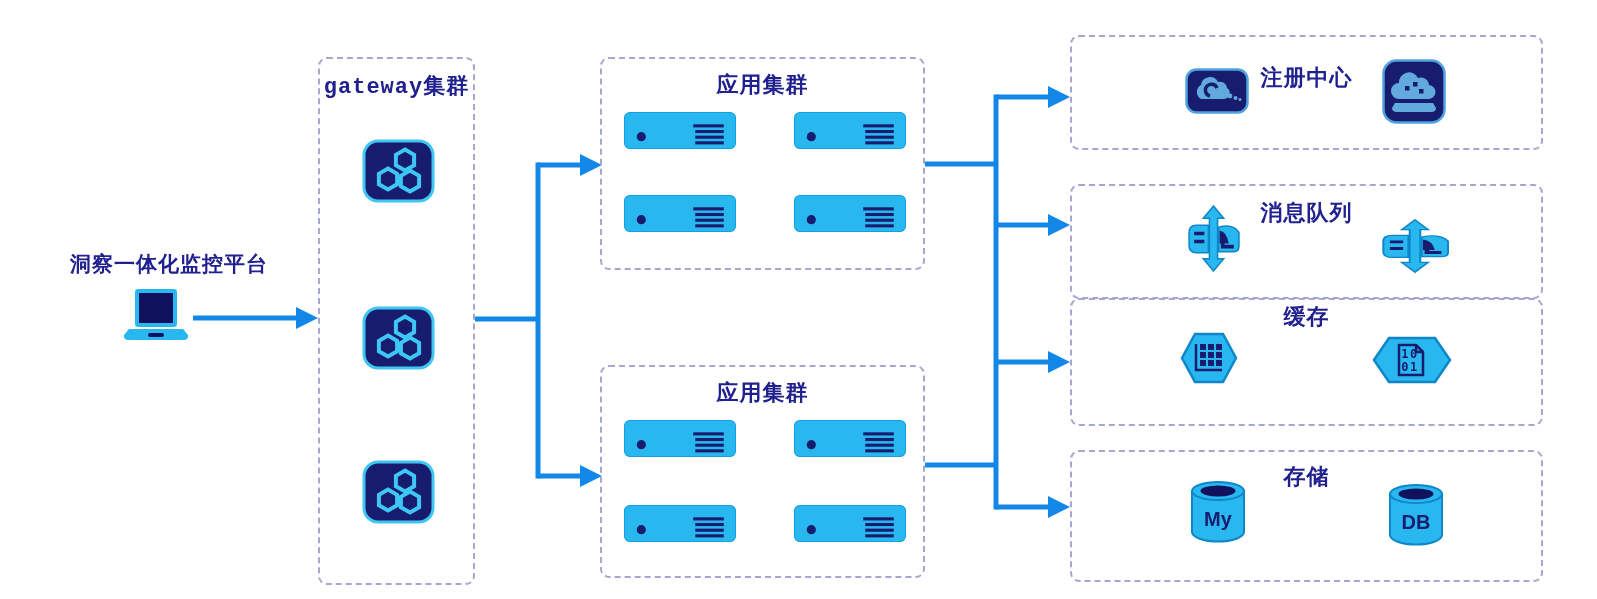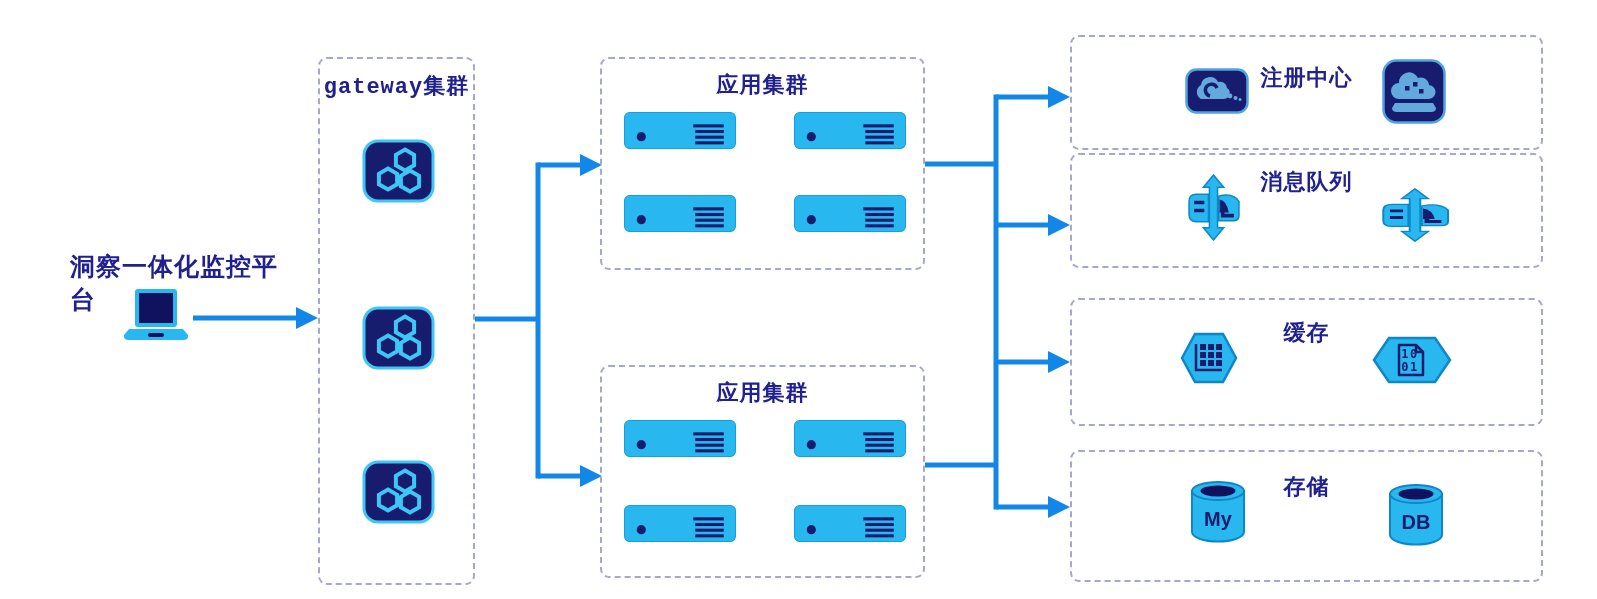--- a/index.html
+++ b/index.html
@@ -11,21 +11,21 @@
   .dashed-box {
     position:absolute; box-sizing:border-box;
     border:2px dashed #a6a6d2; border-radius:9px; z-index:1; background:transparent;
   }
   .box-title {
     position:absolute; left:0; width:100%; text-align:center;
     color:#20208f; font-size:22px; font-weight:600; letter-spacing:1px;
   }
   .client-label {
     position:absolute; left:70px; top:250px; width:220px;
-    color:#20208f; font-size:25px; font-weight:700; letter-spacing:1px; z-index:1;
+    color:#20208f; font-size:21px; font-weight:700; letter-spacing:1px; z-index:1;
   }
   .abs { position:absolute; z-index:2; }
   svg.icon { display:block; overflow:visible; }
   .svg-defs { position:absolute; width:0; height:0; overflow:hidden; }
   text.cyl-label { fill:#171c6e; font-size:20px; font-weight:bold; font-family:"Liberation Sans",sans-serif; }
   text.bin-label { fill:#171c6e; font-size:12px; font-weight:bold; letter-spacing:1.5px; font-family:"DejaVu Sans Mono",monospace; }
 </style>
 </head>
 <body>
 
@@ -182,44 +182,44 @@
   <div class="dashed-box" style="left:1070px; top:35px; width:473px; height:115px;">
     <div class="box-title" style="top:26px;">注册中心</div>
     <svg class="icon abs" style="left:113px; top:31px;" width="64" height="46" viewBox="0 0 64 46">
         <use href="#sym-cloudswirl"></use>
       </svg>
     <svg class="icon abs" style="left:310px; top:22px;" width="64" height="65" viewBox="0 0 64 65">
         <use href="#sym-cloudplatform"></use>
       </svg>
   </div>
 
-  <div class="dashed-box" style="left:1070px; top:153px; width:473px; height:115px;font-family:Liberation Serif, serif;">
+  <div class="dashed-box" style="left:1070px; top:184px; width:473px; height:115px;font-family:Liberation Serif, serif;">
     <div class="box-title" style="top:12px;">消息队列</div>
     <svg class="icon abs" style="left:113px; top:19px;" width="57" height="67" viewBox="0 0 56 66" preserveAspectRatio="none">
         <use href="#sym-mq"></use>
       </svg>
     <svg class="icon abs" style="left:306px; top:33px;" width="74" height="54" viewBox="0 0 56 66" preserveAspectRatio="none">
         <use href="#sym-mq"></use>
       </svg>
   </div>
 
   <div class="dashed-box" style="left:1070px; top:298px; width:473px; height:128px;">
-    <div class="box-title" style="top:18px;">缓存</div>
+    <div class="box-title" style="top:2px;">缓存</div>
     <svg class="icon abs" style="left:108px; top:31px;" width="58" height="54" viewBox="0 0 58 54">
         <use href="#sym-gridhex"></use>
       </svg>
     <svg class="icon abs" style="left:300px; top:35px;" width="80" height="50" viewBox="0 0 80 50">
       <use href="#sym-binhex"></use>
       <text class="bin-label" x="38" y="23" text-anchor="middle">10</text>
       <text class="bin-label" x="38" y="36" text-anchor="middle">01</text>
     </svg>
   </div>
 
   <div class="dashed-box" style="left:1070px; top:450px; width:473px; height:132px;">
-    <div class="box-title" style="top:20px;">存储</div>
+    <div class="box-title" style="top:10px;">存储</div>
     <svg class="icon abs" style="left:118px; top:29px;" width="56" height="62" viewBox="0 0 56 62">
       <use href="#sym-cylinder"></use>
       <text class="cyl-label" x="28" y="45" text-anchor="middle">My</text>
     </svg>
     <svg class="icon abs" style="left:316px; top:32px;" width="56" height="62" viewBox="0 0 56 62">
       <use href="#sym-cylinder"></use>
       <text class="cyl-label" x="28" y="45" text-anchor="middle">DB</text>
     </svg>
   </div>
 

